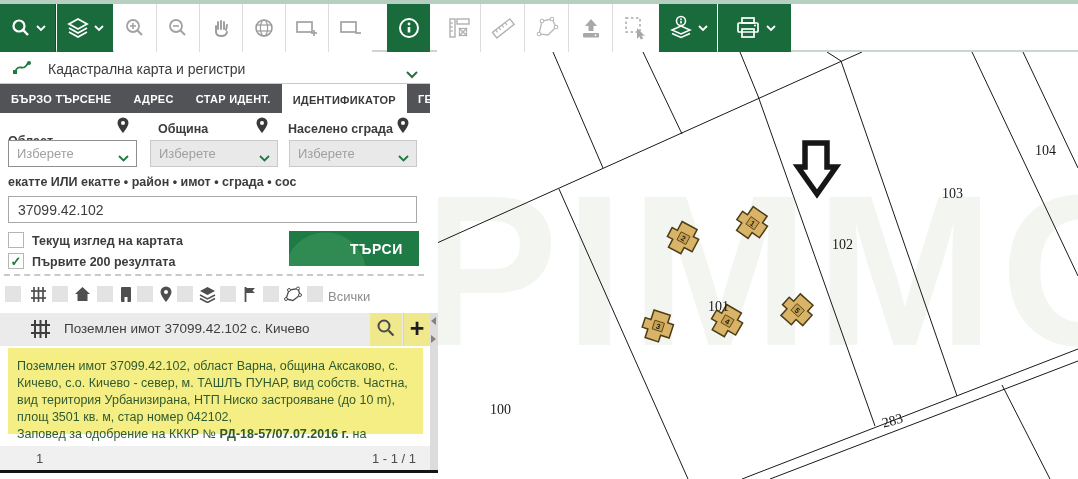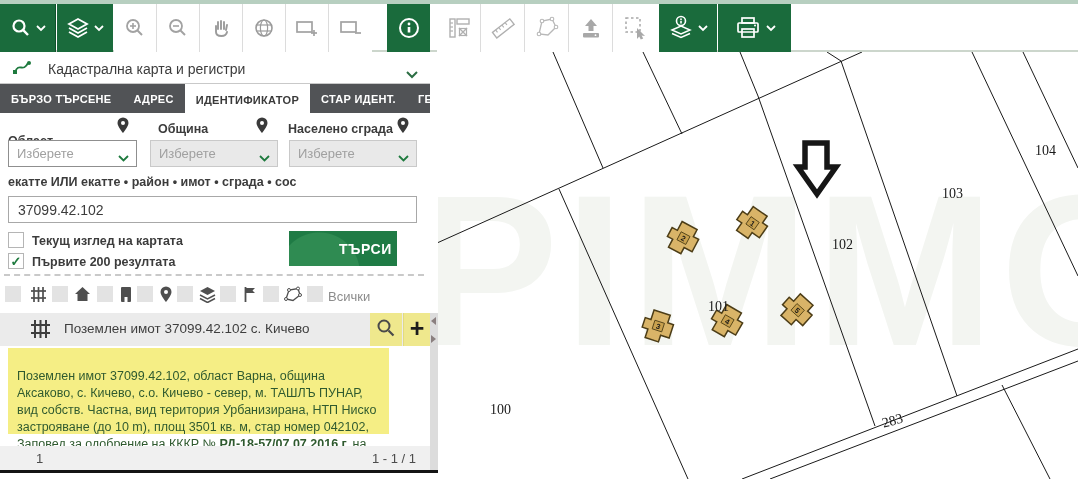--- a/index.html
+++ b/index.html
@@ -34,40 +34,40 @@
   .fselect .chev { position:absolute; right:7px; top:10px; }
 
   .txtinput { position:absolute; left:8px; top:196px; width:409px; height:27px;
               border:1px solid #a8a8a8; background:#fff; font-size:14px; color:#3c3c3c;
               padding-left:9px; font-family:"Liberation Sans", sans-serif; }
 
   .cb { position:absolute; width:16px; height:16px; background:#fff; border:1px solid #b5b5b5;
         font-size:13px; font-weight:bold; color:#1e7a3e; text-align:center; line-height:15px; }
   .optlbl { position:absolute; font-size:12.5px; font-weight:bold; color:#3c3c3c; }
 
-  .searchbtn { position:absolute; left:289px; top:231px; width:108px; height:35px;
+  .searchbtn { position:absolute; left:289px; top:231px; width:130px; height:35px;
                background:#1f7b45;
                background-image:radial-gradient(circle 42px at 28% 120%, #2f8b52 0 40px, transparent 41px);
                color:#fff; font-size:14px; font-weight:bold; letter-spacing:.6px;
                display:flex; align-items:center; justify-content:center; border:0;padding-left:45px; }
 
   .dash { position:absolute; left:4px; top:274px; width:420px; border-top:2px dashed #c9c9c9; }
 
   .fcb { position:absolute; top:286px; width:16px; height:16px; background:#e3e3e3; }
   .ficon { position:absolute; top:286px; }
   .alllbl { position:absolute; left:328px; top:289px; font-size:13px; color:#8c8c8c; }
 
   .resrow { left:0; top:313px; width:430px; height:33px; background:#ebebeb; }
   .restitle { position:absolute; left:64px; top:321px; font-size:13.5px; color:#3e3e3e; }
   .ybtn { position:absolute; top:313px; height:33px; background:#efe88d;
           display:flex; align-items:center; justify-content:center; }
   .plus { font-size:25px; font-weight:bold; color:#1c1c1c; line-height:1; margin-top:-3px; }
 
-  .detailbox { left:8px; top:348px; width:381px; height:86px; background:#f5ee85;
-               padding:20px 9px; font-size:12.5px; line-height:17px; color:#2f5a2f; }
+  .detailbox { left:8px; top:348px; width:415px; height:86px; background:#f5ee85;
+               padding:10px 9px; font-size:12.5px; line-height:17px; color:#2f5a2f; }
   .detailbox b { font-weight:bold; }
 
   .pager { left:0; top:446px; width:430px; height:24px; background:#f0f0f0;
            font-size:13px; color:#4c4c4c; }
   .blackline { left:0; top:470px; width:438px; height:3px; background:#141414; }
 
   .scrollstrip { left:430px; top:313px; width:8px; height:157px; background:#dcdcdc; }
   .tri { position:absolute; width:0; height:0; }
 
   .mapwrap { left:438px; top:52px; width:640px; height:427px; background:#fff; overflow:hidden; }
@@ -272,22 +272,22 @@
         </svg></span>
     <span class="txt">Кадастрална карта и регистри</span>
     <span style="position:absolute;right:12px;top:11px;"><svg width="12" height="8">
           <path d="M1,1 l5,5 l5,-5" fill="none" stroke="#2c6e44" stroke-width="2"></path>
         </svg></span>
   </div>
 
   <div class="abs tabbar">
     <div class="tab">БЪРЗО ТЪРСЕНЕ</div>
     <div class="tab">АДРЕС</div>
+    <div class="tab">СТАР ИДЕНТ.</div>
     <div class="tab active">ИДЕНТИФИКАТОР</div>
-    <div class="tab">СТАР ИДЕНТ.</div>
     <div class="tab">ГЕОД. ОСНОВА</div>
   </div>
 
   <div class="flabel" style="left:8px;top:122px;margin-top:12px;">Област</div>
   <span class="abs" style="left:116px;top:117px;"><svg width="14" height="17">
         <path d="M7,16 C7,16 1.5,9.5 1.5,6 a5.5,5.5 0 1 1 11,0 C12.5,9.5 7,16 7,16 Z" fill="#3a3a3a"></path>
         <circle cx="7" cy="6" r="2" fill="#fff"></circle>
       </svg></span>
   <div class="flabel" style="left:158px;top:122px;text-align:center;">Община</div>
   <span class="abs" style="left:255px;top:117px;"><svg width="14" height="17">

